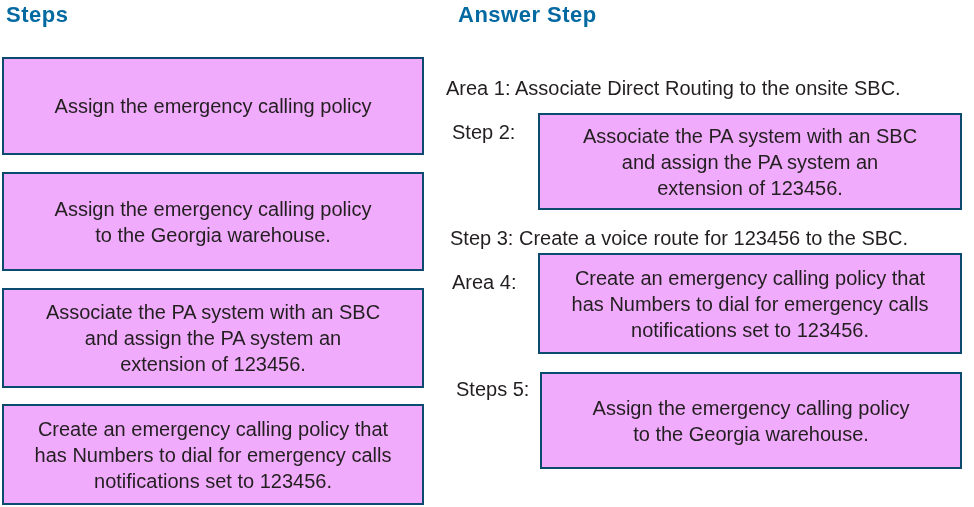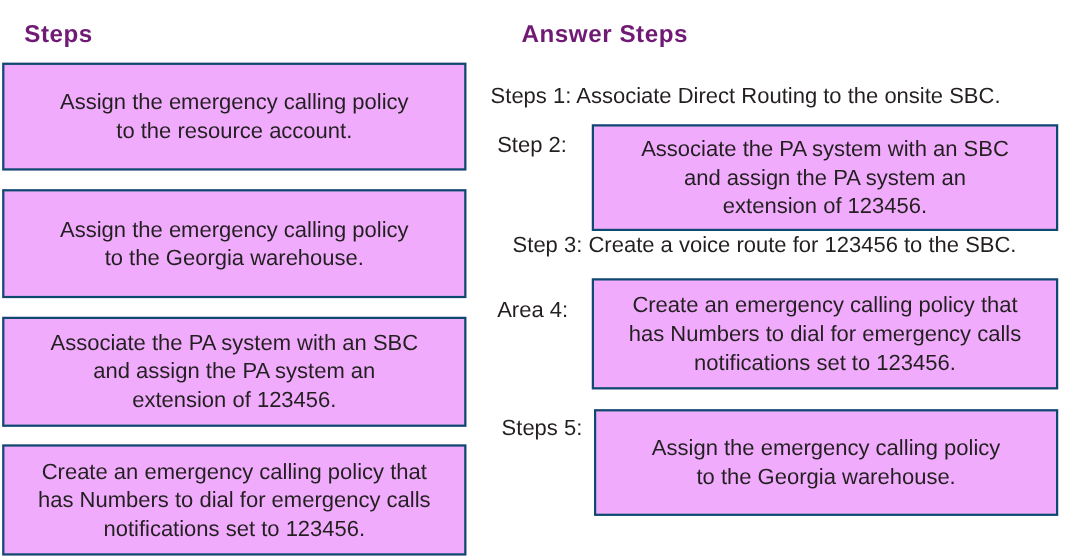--- a/index.html
+++ b/index.html
@@ -7,25 +7,25 @@
     position: relative;
     width: 974px;
     height: 507px;
     background: #ffffff;
     font-family: "Liberation Sans", sans-serif;
     color: #231F20;
     overflow: hidden;
   }
   .heading {
     position: absolute;
-    margin: 16px;
+    margin: 0;
     font-size: 22px;
     font-weight: 700;
     letter-spacing: 0.5px;
-    color: #701a75;
+    color: #0369a1;
     white-space: nowrap;
   }
   .opt-box, .ans-box {
     position: absolute;
     box-sizing: border-box;
     border: 2px solid #0c4a6e;
     background: #f0abfc;
     display: flex;
     align-items: center;
     justify-content: center;
@@ -49,21 +49,20 @@
 <body>
 
 <div class="canvas">
 
   <div>
     <h2 class="heading" style="left:6px; top:2px;">Steps</h2>
 
     <div class="opt-box" style="left:2px; top:57px; width:422px; height:98px;">
       <div>
         <span class="ln">Assign the emergency calling policy</span>
-        <span class="ln">to the resource account.</span>
       </div>
     </div>
 
     <div class="opt-box" style="left:2px; top:172px; width:422px; height:99px;">
       <div>
         <span class="ln">Assign the emergency calling policy</span>
         <span class="ln">to the Georgia warehouse.</span>
       </div>
     </div>
 
@@ -78,37 +77,37 @@
     <div class="opt-box" style="left:2px; top:404px; width:422px; height:101px;">
       <div>
         <span class="ln">Create an emergency calling policy that</span>
         <span class="ln">has Numbers to dial for emergency calls</span>
         <span class="ln">notifications set to 123456.</span>
       </div>
     </div>
   </div>
 
   <div>
-    <h2 class="heading" style="left:458px; top:2px;">Answer Steps</h2>
+    <h2 class="heading" style="left:458px; top:2px;">Answer Step</h2>
 
     <div class="ans-line" style="left:446px; top:77px;">
-      <span>Steps 1:</span>
+      <span>Area 1:</span>
       <span>Associate Direct Routing to the onsite SBC.</span>
     </div>
 
     <span class="step-label" style="left:452px; top:121px;">Step 2:</span>
     <div class="ans-box" style="left:538px; top:113px; width:424px; height:97px;">
       <div>
         <span class="ln">Associate the PA system with an SBC</span>
         <span class="ln">and assign the PA system an</span>
         <span class="ln">extension of 123456.</span>
       </div>
     </div>
 
-    <div class="ans-line" style="left:450px; top:212px;margin-left:16px;">
+    <div class="ans-line" style="left:450px; top:227px;">
       <span>Step 3:</span>
       <span>Create a voice route for 123456 to the SBC.</span>
     </div>
 
     <span class="step-label" style="left:452px; top:271px;">Area 4:</span>
     <div class="ans-box" style="left:538px; top:253px; width:424px; height:101px;">
       <div>
         <span class="ln">Create an emergency calling policy that</span>
         <span class="ln">has Numbers to dial for emergency calls</span>
         <span class="ln">notifications set to 123456.</span>

